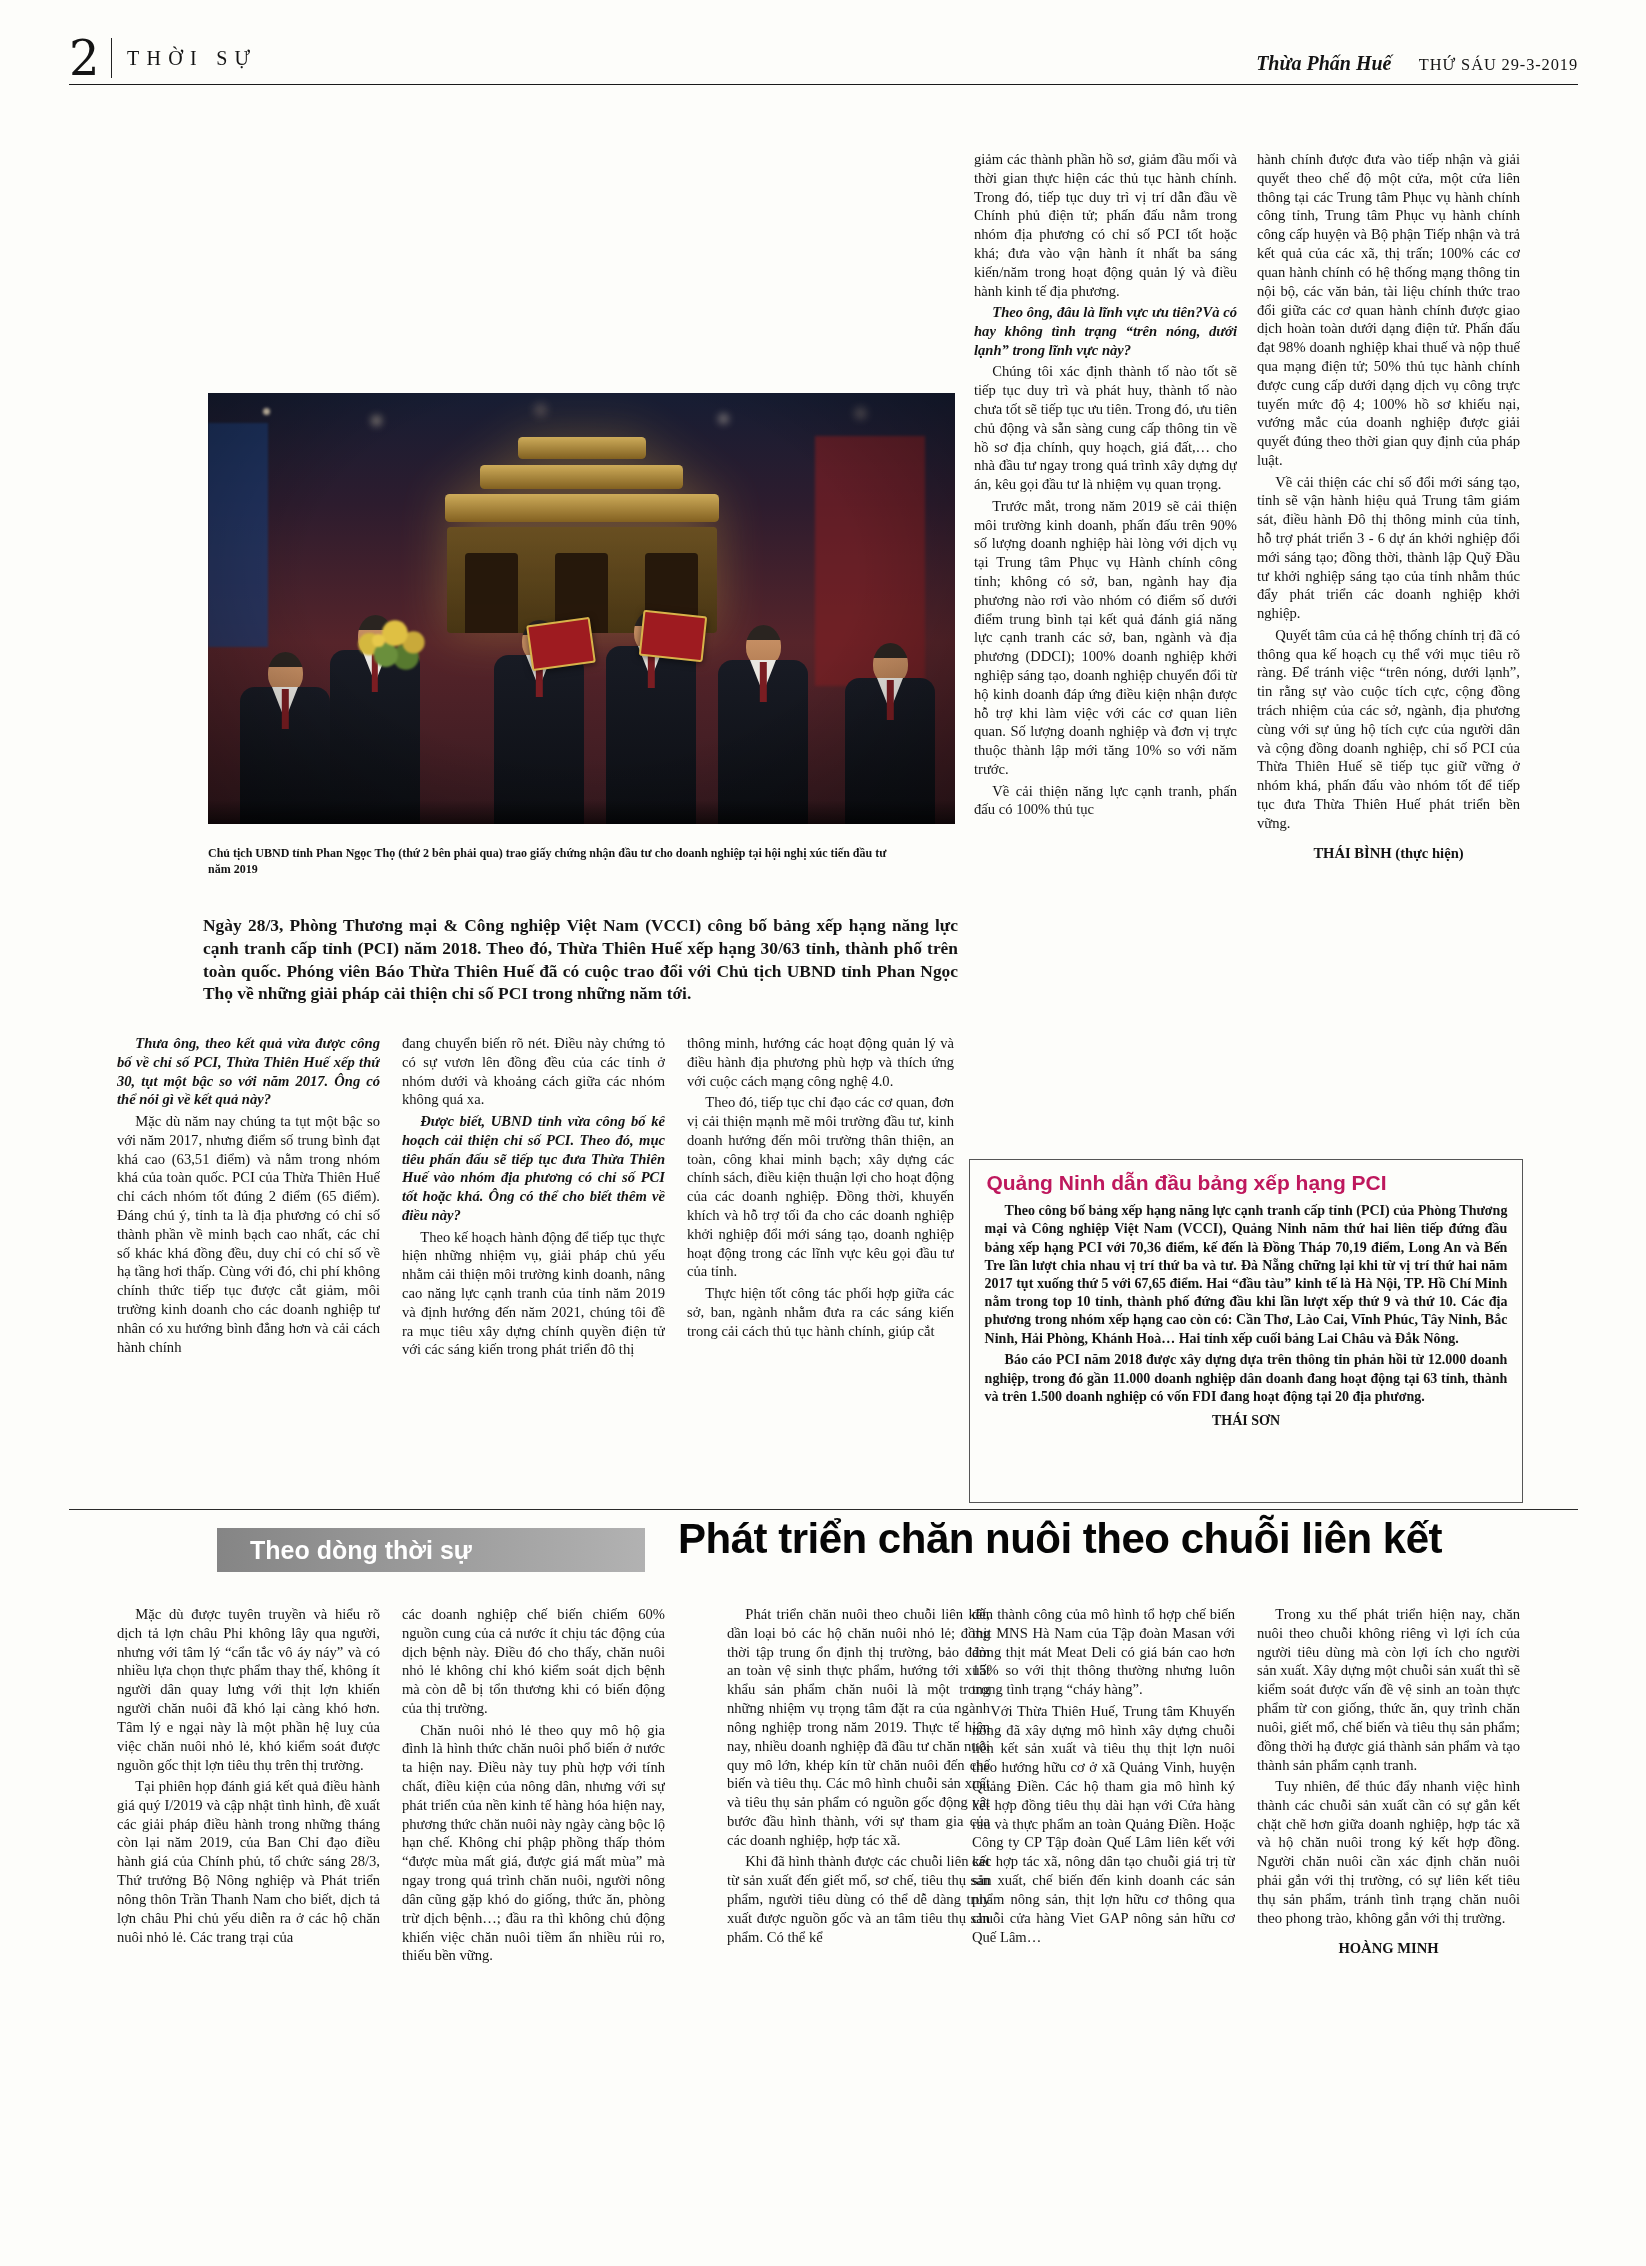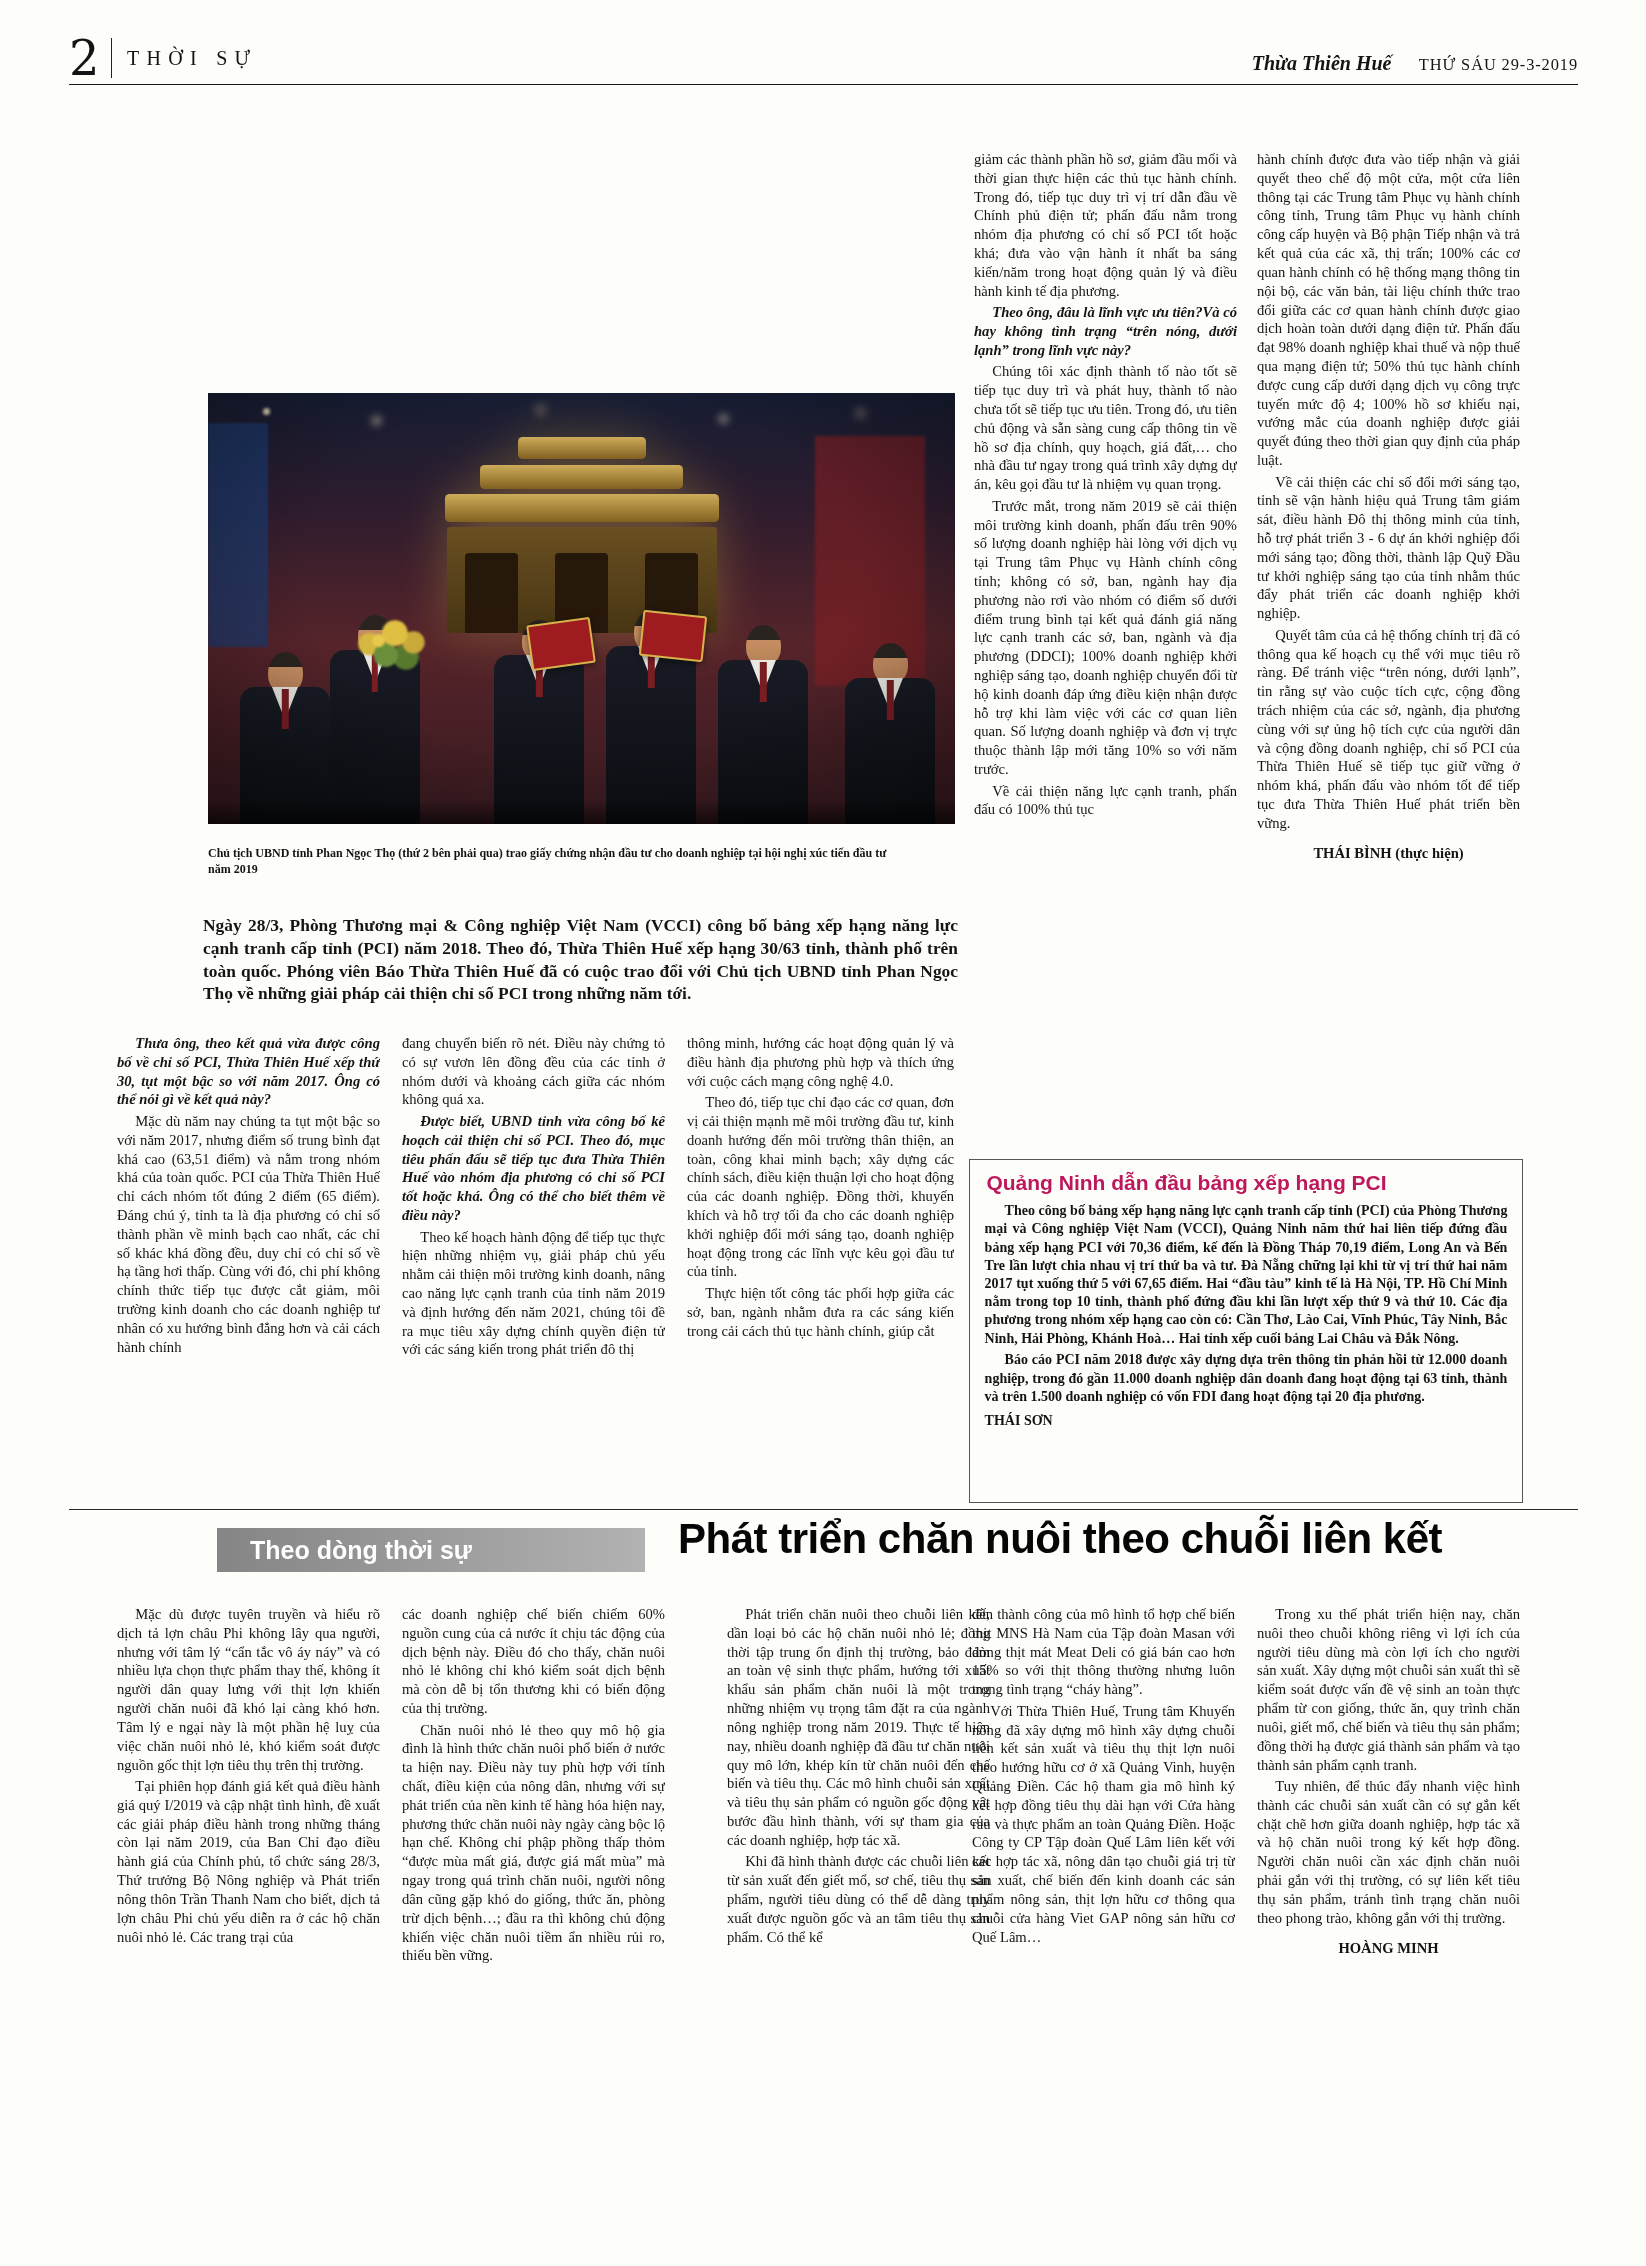--- a/index.html
+++ b/index.html
@@ -55,21 +55,21 @@
   #icol1{left:117px;top:1034px;width:263px;height:471px;}
   #icol2{left:402px;top:1034px;width:263px;height:471px;}
   #icol3{left:687px;top:1034px;width:267px;height:471px;}
   #icol4{left:974px;top:150px;width:263px;height:1000px;}
   #icol5{left:1257px;top:150px;width:263px;height:1000px;}
 
   
   #pcibox{position:absolute;left:969px;top:1159px;width:554px;height:344px;border:0.9px solid #555;box-sizing:border-box;padding:11px 14.6px 7.3px;}
   #pcibox .boxtitle{font-family:"Liberation Sans",sans-serif;font-weight:700;font-size:21px;color:#be185d;margin:0 0 7.3px 1.8px;}
   .boxpara{font-size:14px;font-weight:700;line-height:1.3;text-align:justify;margin:0 0 3.7px;text-indent:20px;}
-  #pcibox .boxbyline{text-align:left;font-weight:700;font-size:14px;margin-top:7.3px;}
+  #pcibox .boxbyline{text-align:center;font-weight:700;font-size:14px;margin-top:7.3px;}
 
   
   #rule2{position:absolute;left:69px;top:1509px;width:1509px;height:0.9px;background:#2a2a2a;}
   #kicker{position:absolute;left:217px;top:1528px;width:428px;height:44px;background:linear-gradient(90deg,#858585,#b2b2b2);color:#fff;font-family:"Liberation Sans",sans-serif;font-weight:700;font-size:25px;line-height:44px;padding-left:33px;box-sizing:border-box;}
   #lheadline{position:absolute;left:678px;top:1515px;width:850px;font-family:"Liberation Sans",sans-serif;font-weight:700;font-size:42px;letter-spacing:-0.5px;color:#060606;}
   #lcol1{left:117px;top:1605px;width:263px;height:651px;}
   #lcol2{left:402px;top:1605px;width:263px;height:651px;}
   #lcol3{left:687px;top:1605px;width:263px;height:651px;margin-left:40px;}
   #lcol4{left:972px;top:1605px;width:263px;height:651px;}
   #lcol5{left:1257px;top:1605px;width:263px;height:651px;}
@@ -79,21 +79,21 @@
 
 <div class="page">
 
   <div id="header">
     <div class="hleft">
       <span class="page-num">2</span>
       <span class="vr"></span>
       <span class="section-title">THỜI SỰ</span>
     </div>
     <div class="hright">
-      <span class="masthead">Thừa Thiên Huế</span>
+      <span class="masthead">Thừa Phấn Huế</span>
       <span class="issue-date">THỨ SÁU 29-3-2019</span>
     </div>
   </div>
 
 
   <div id="photo">
     <div class="lights"></div>
     <div class="screen"></div>
     <div class="banner"></div>
     <div class="gate">

